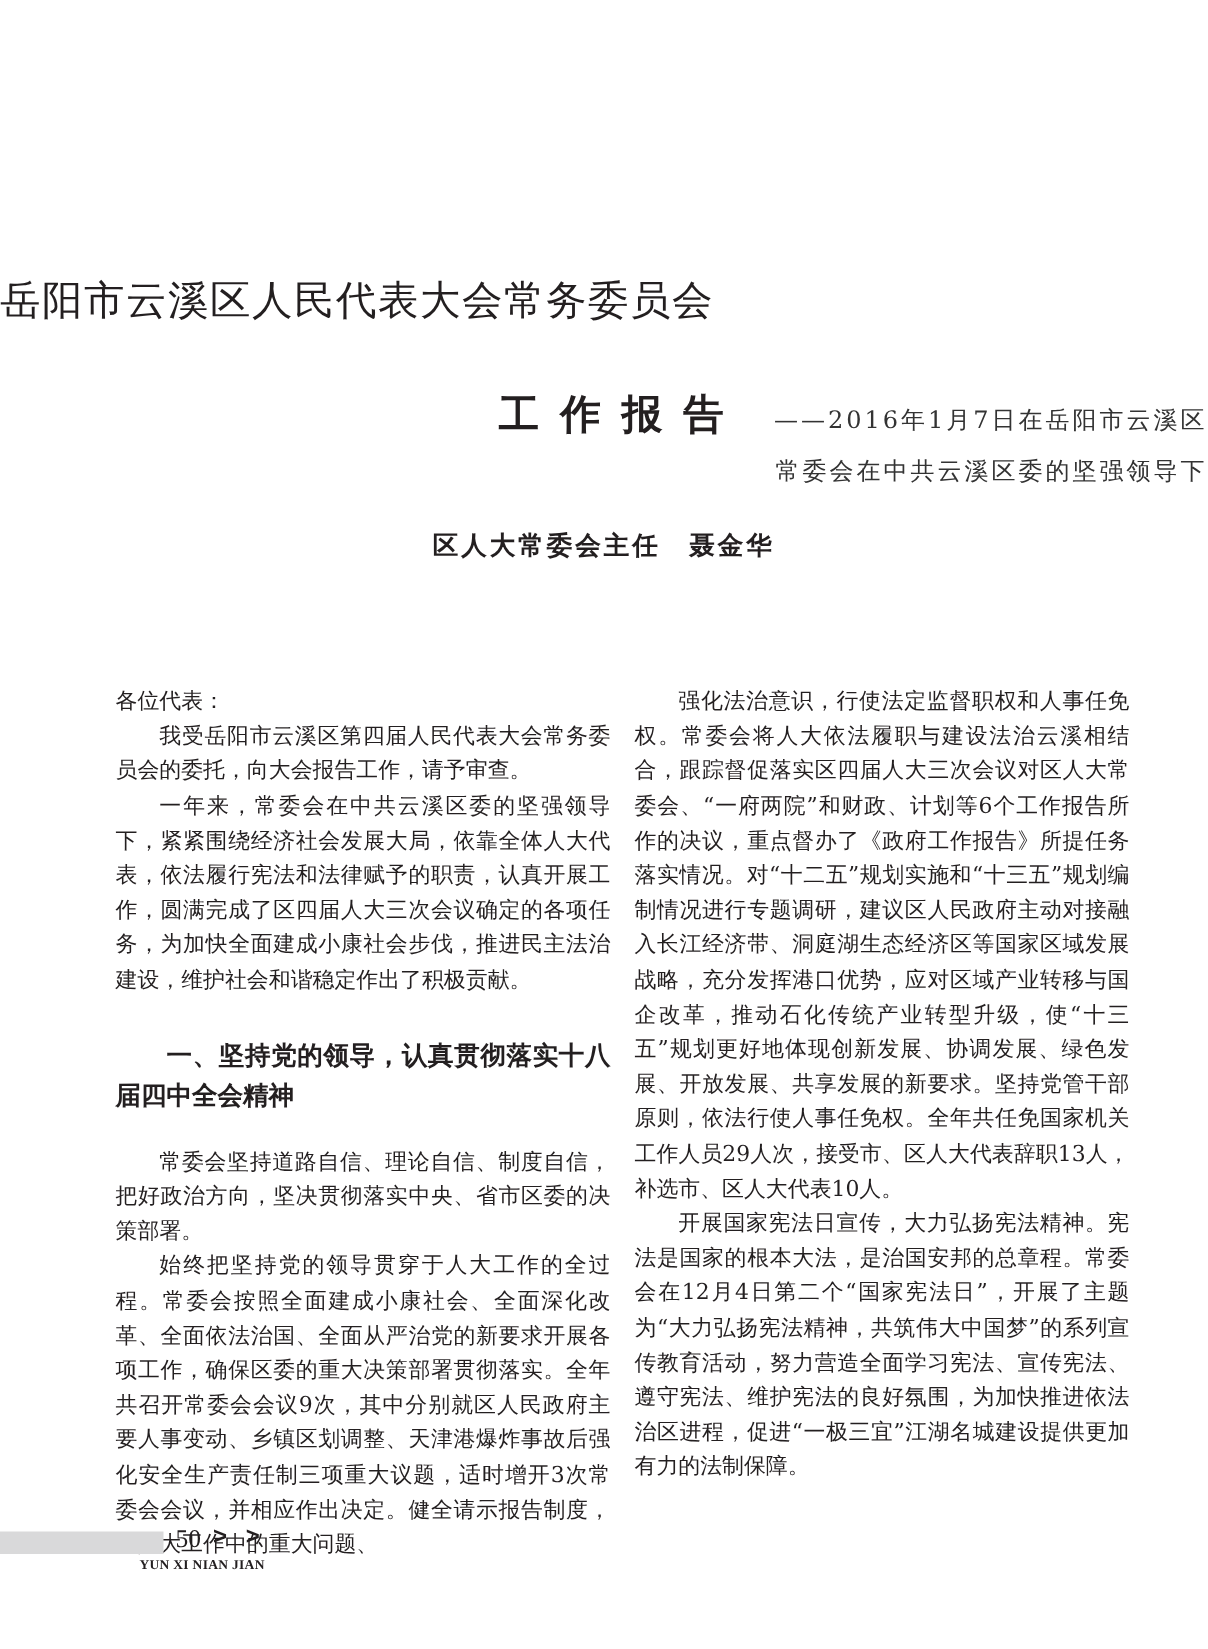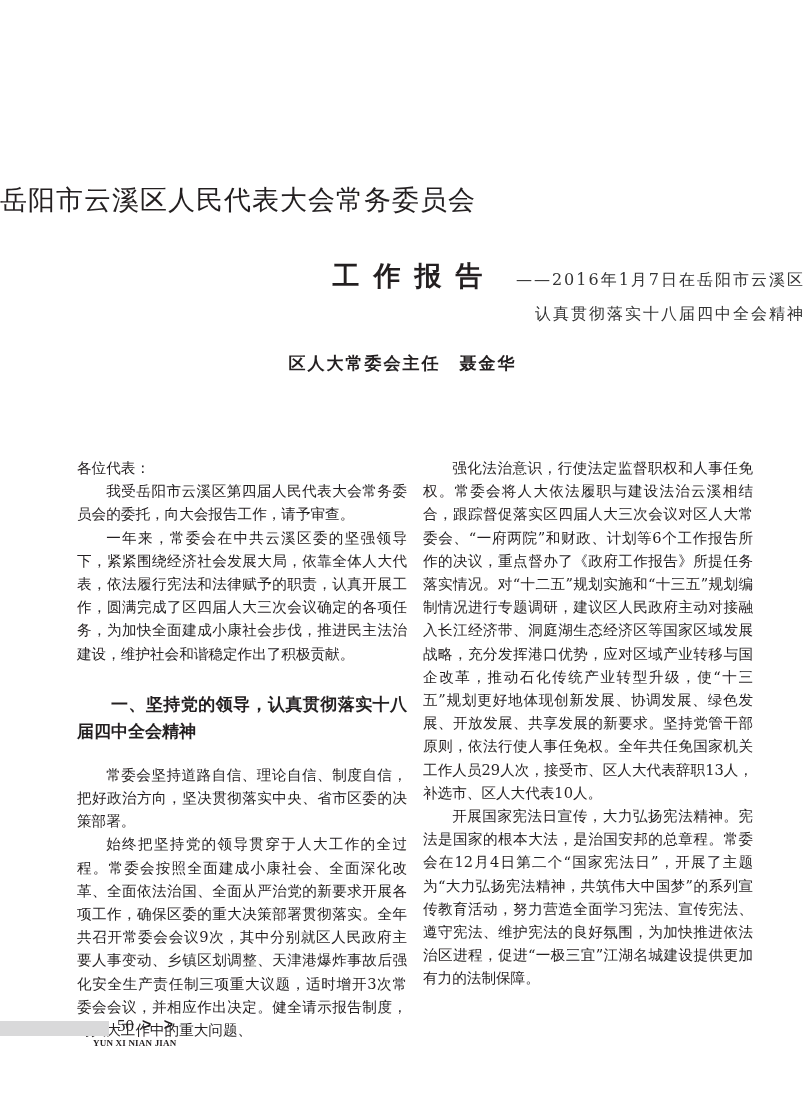--- a/index.html
+++ b/index.html
@@ -25,21 +25,21 @@
   .page-arrows { position:absolute; left:142px; top:1016px; font-family:"Liberation Sans", sans-serif; font-size:16px; font-weight:bold; letter-spacing:4px; }
   .footer-label { position:absolute; left:93px; top:1038px; font-family:"Liberation Serif", serif; font-size:9px; font-weight:bold; letter-spacing:0.2px; }
 </style>
 </head>
 <body>
 
 <div>
   <div class="title-main">岳阳市云溪区人民代表大会常务委员会</div>
   <div class="title-sub">工作报告</div>
   <div class="meeting-line ml1">——2016年1月7日在岳阳市云溪区</div>
-  <div class="meeting-line ml2">认真贯彻落实十八届四中全会精神</div>
+  <div class="meeting-line ml2">常委会在中共云溪区委的坚强领导下</div>
   <div class="author">区人大常委会主任　聂金华</div>
 </div>
 
 <div class="col col-left">
   <p>各位代表：</p>
   <p class="indent">我受岳阳市云溪区第四届人民代表大会常务委员会的委托，向大会报告工作，请予审查。</p>
   <p class="indent">一年来，常委会在中共云溪区委的坚强领导下，紧紧围绕经济社会发展大局，依靠全体人大代表，依法履行宪法和法律赋予的职责，认真开展工作，圆满完成了区四届人大三次会议确定的各项任务，为加快全面建成小康社会步伐，推进民主法治建设，维护社会和谐稳定作出了积极贡献。</p>
   <p class="part-heading">一、坚持党的领导，认真贯彻落实十八届四中全会精神</p>
   <p class="indent">常委会坚持道路自信、理论自信、制度自信，把好政治方向，坚决贯彻落实中央、省市区委的决策部署。</p>
   <p class="indent">始终把坚持党的领导贯穿于人大工作的全过程。常委会按照全面建成小康社会、全面深化改革、全面依法治国、全面从严治党的新要求开展各项工作，确保区委的重大决策部署贯彻落实。全年共召开常委会会议9次，其中分别就区人民政府主要人事变动、乡镇区划调整、天津港爆炸事故后强化安全生产责任制三项重大议题，适时增开3次常委会会议，并相应作出决定。健全请示报告制度，对人大工作中的重大问题、</p>

